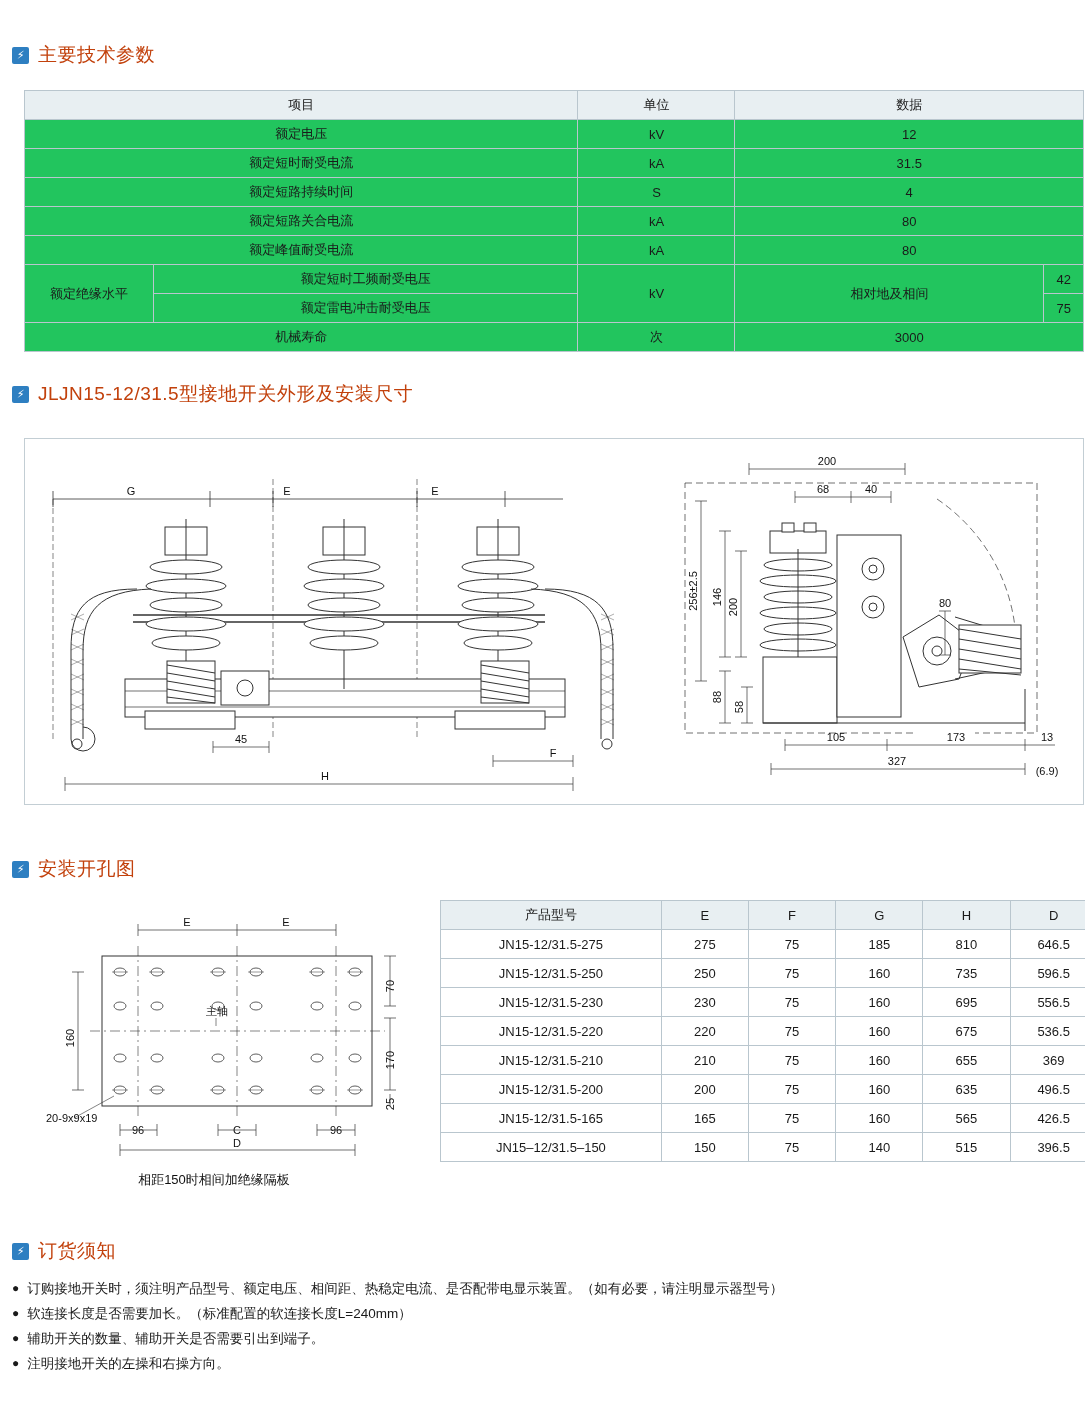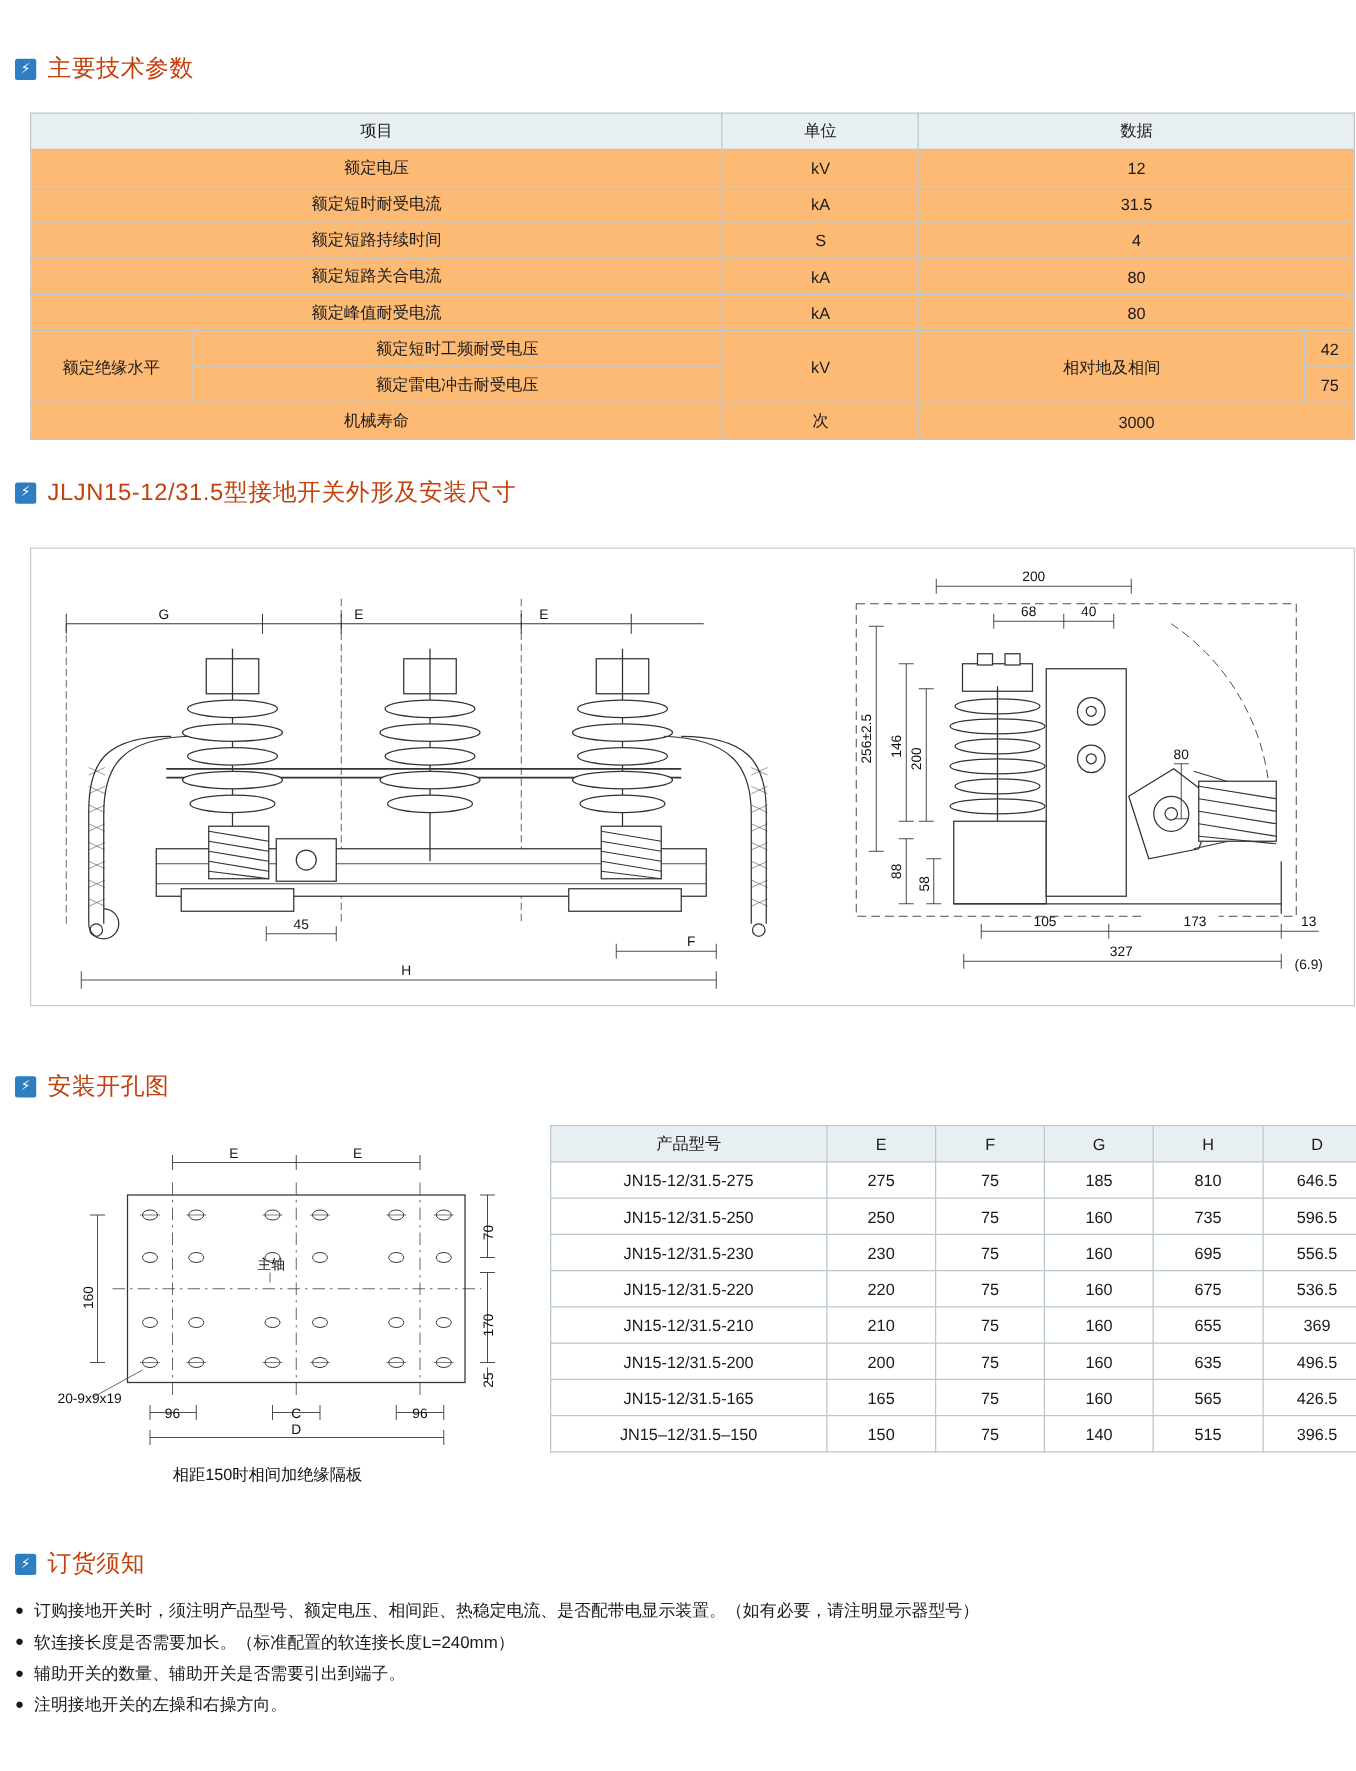--- a/index.html
+++ b/index.html
@@ -32,21 +32,21 @@
     font-size:13px;
   }
   .tbl1 td,.tbl1 th{
     border:1px solid #b9c6ce;
     text-align:center;
     height:26px;
     padding:1px 4px;
     font-weight:normal;
   }
   .tbl1 thead th{background:#e8eff2;}
-  .tbl1 td{background:#fdba74;}
+  .tbl1 td{background:#22c55e;}
 
   
   .drawbox{
     margin:14px 0 0 12px;width:1058px;height:365px;
     border:1px solid #c3ced4;background:#fff;position:relative;
   }
   .drawbox svg{position:absolute;left:0;top:0;}
 
   
   .tbl2{

